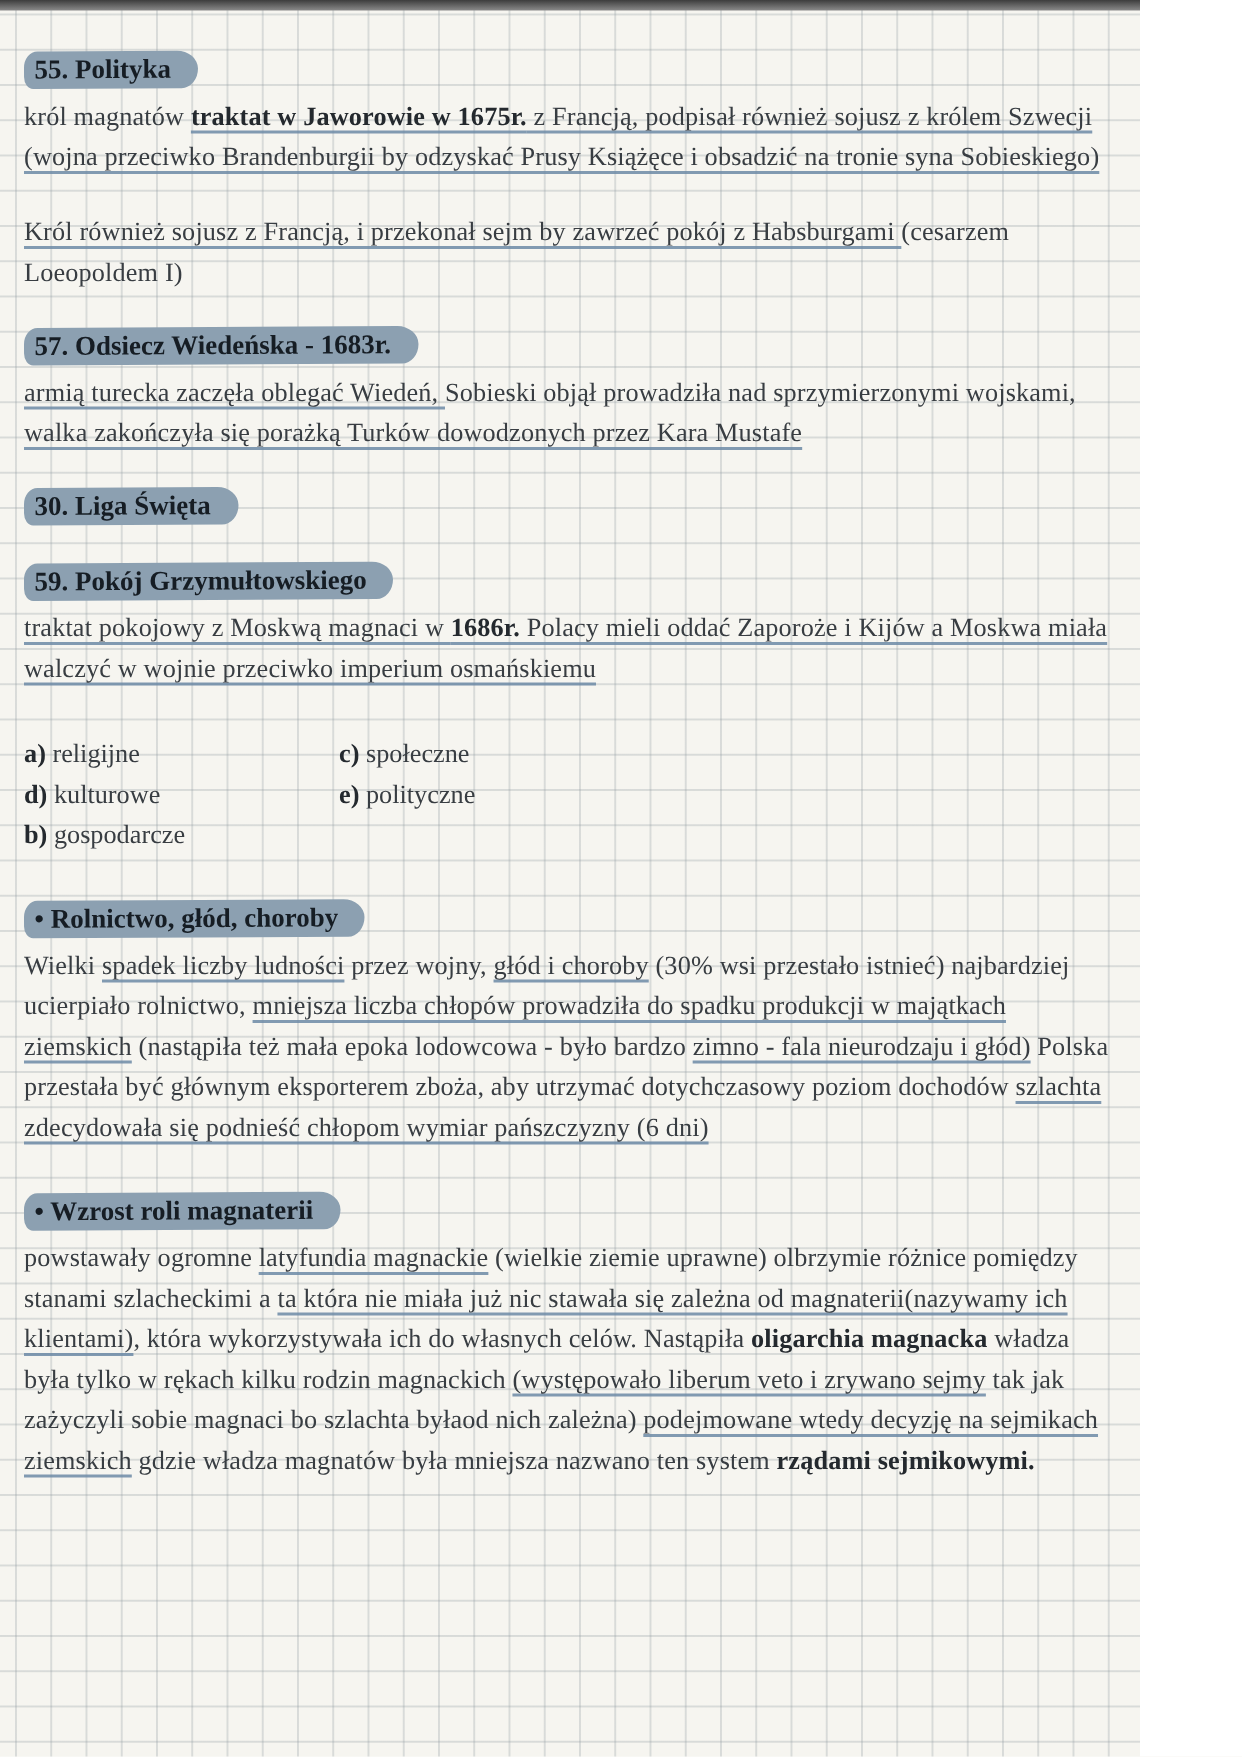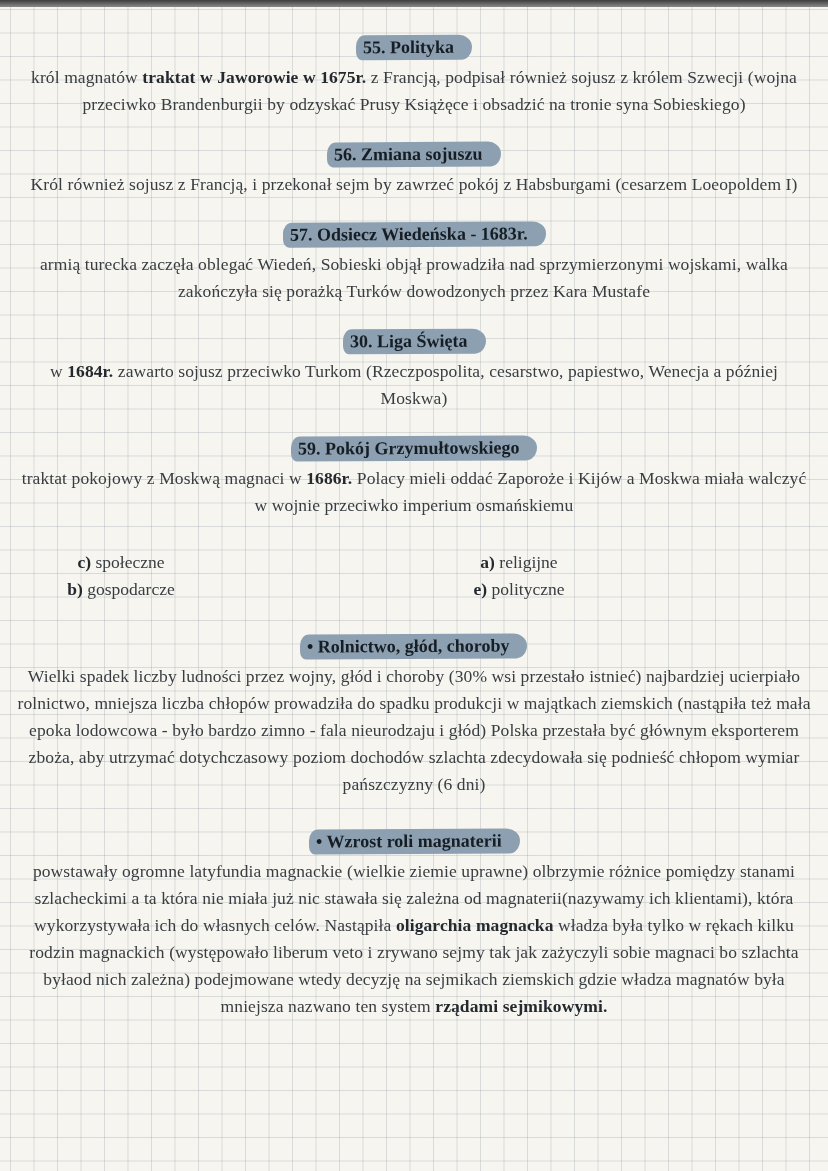--- a/index.html
+++ b/index.html
@@ -1,31 +1,30 @@
 <!DOCTYPE html>
 <html><head>
 <meta charset="utf-8">
 <style>
   html, body { margin: 0; padding: 0; }
   .page {
     position: relative;
-    width: 828px;
+    width: 760px;
     height: 1171px;
     box-sizing: border-box;
     overflow: hidden;
     background-color: #f6f5f0;
     background-image:
       linear-gradient(to right, rgba(148,158,163,0.30) 1px, transparent 1px),
       linear-gradient(to bottom, rgba(148,158,163,0.30) 1px, transparent 1px);
     background-size: 23.5px 23.5px;
     background-position: 10px 9px;
     font-family: "Liberation Serif", "DejaVu Serif", serif;
     color: #383d42;
     padding: 34px 16px 4px 16px;
-    text-align: center;
   }
   .top-edge {
     position: absolute;
     top: 0; left: 0; right: 0;
     height: 7px;
     background: linear-gradient(to bottom, #3d3d3d, #8a8a8a);
   }
   .note { margin-top: 23px; }
   .note.first { margin-top: 0; }
   .note.mt-lg { margin-top: 30px; }
@@ -43,20 +42,21 @@
     transform: rotate(-0.3deg);
   }
   p.body {
     margin: 0;
     font-size: 17.5px;
     line-height: 27px;
     letter-spacing: 0.1px;
   }
   .b { font-weight: 700; color: #24292e; }
   .u, .bu {
+    text-decoration: underline;
     text-decoration-color: rgba(108,138,166,0.85);
     text-decoration-thickness: 2px;
     text-underline-offset: 4px;
     text-decoration-skip-ink: none;
   }
   .bu { font-weight: 700; color: #24292e; }
   .cols { display: grid; grid-template-columns: 210px auto; }
   .cols .cell { line-height: 27px; font-size: 17.5px; }
 </style>
 </head>
@@ -64,44 +64,43 @@
 
 <div class="page">
   <div class="top-edge"></div>
 
   <section class="note first">
     <div class="heading-row"><span class="hl">55. Polityka</span></div>
     <p class="body"><span>król magnatów </span><span class="bu">traktat w Jaworowie w 1675r.</span><span class="u"> z Francją, podpisał również sojusz z królem Szwecji (wojna przeciwko Brandenburgii by odzyskać Prusy Książęce i obsadzić na tronie syna Sobieskiego)</span></p>
   </section>
 
   <section class="note">
-    <div class="heading-row"><span class="hl">56. Zmiana sojuszu</span></div>
     <p class="body"><span class="u">Król również sojusz z Francją, i przekonał sejm by zawrzeć pokój z Habsburgami </span><span>(cesarzem Loeopoldem I)</span></p>
   </section>
 
   <section class="note">
     <div class="heading-row"><span class="hl">57. Odsiecz Wiedeńska - 1683r.</span></div>
     <p class="body"><span class="u">armią turecka zaczęła oblegać Wiedeń, </span><span>Sobieski objął prowadziła nad sprzymierzonymi wojskami, </span><span class="u">walka zakończyła się porażką Turków dowodzonych przez Kara Mustafe</span></p>
   </section>
 
   <section class="note">
     <div class="heading-row"><span class="hl">30. Liga Święta</span></div>
-    <p class="body"><span>w </span><span class="bu">1684r.</span><span class="u"> zawarto sojusz przeciwko Turkom</span><span> (Rzeczpospolita, cesarstwo, papiestwo, Wenecja a później Moskwa)</span></p>
   </section>
 
   <section class="note">
     <div class="heading-row"><span class="hl">59. Pokój Grzymułtowskiego</span></div>
     <p class="body"><span class="u">traktat pokojowy z Moskwą magnaci w </span><span class="bu">1686r.</span><span class="u"> Polacy mieli oddać Zaporoże i Kijów a Moskwa miała walczyć w wojnie przeciwko imperium osmańskiemu</span></p>
   </section>
 
   <section class="note mt-lg cols">
+    <div class="cell"><span class="b">a)</span> <span>religijne</span></div>
     <div class="cell"><span class="b">c)</span> <span>społeczne</span></div>
-    <div class="cell"><span class="b">a)</span> <span>religijne</span></div>
+    <div class="cell"><span class="b">d)</span> <span>kulturowe</span></div>
+    <div class="cell"><span class="b">e)</span> <span>polityczne</span></div>
     <div class="cell"><span class="b">b)</span> <span>gospodarcze</span></div>
-    <div class="cell"><span class="b">e)</span> <span>polityczne</span></div>
   </section>
 
   <section class="note mt-md">
     <div class="heading-row"><span class="hl">• Rolnictwo, głód, choroby</span></div>
     <p class="body"><span>Wielki </span><span class="u">spadek liczby ludności</span><span> przez wojny, </span><span class="u">głód i choroby</span><span> (30% wsi przestało istnieć) najbardziej ucierpiało rolnictwo, </span><span class="u">mniejsza liczba chłopów prowadziła do spadku produkcji w majątkach ziemskich</span><span> (nastąpiła też mała epoka lodowcowa - było bardzo </span><span class="u">zimno - fala nieurodzaju i głód)</span><span> Polska przestała być głównym eksporterem zboża, aby utrzymać dotychczasowy poziom dochodów </span><span class="u">szlachta zdecydowała się podnieść chłopom wymiar pańszczyzny (6 dni)</span></p>
   </section>
 
   <section class="note mt-md">
     <div class="heading-row"><span class="hl">• Wzrost roli magnaterii</span></div>
     <p class="body"><span>powstawały ogromne </span><span class="u">latyfundia magnackie</span><span> (wielkie ziemie uprawne) olbrzymie różnice pomiędzy stanami szlacheckimi a </span><span class="u">ta która nie miała już nic stawała się zależna od magnaterii(nazywamy ich klientami)</span><span>, która wykorzystywała ich do własnych celów. Nastąpiła </span><span class="b">oligarchia magnacka</span><span> władza była tylko w rękach kilku rodzin magnackich </span><span class="u">(występowało liberum veto i zrywano sejmy</span><span> tak jak zażyczyli sobie magnaci bo szlachta byłaod nich zależna) </span><span class="u">podejmowane wtedy decyzję na sejmikach ziemskich</span><span> gdzie władza magnatów była mniejsza nazwano ten system </span><span class="b">rządami sejmikowymi.</span></p>

